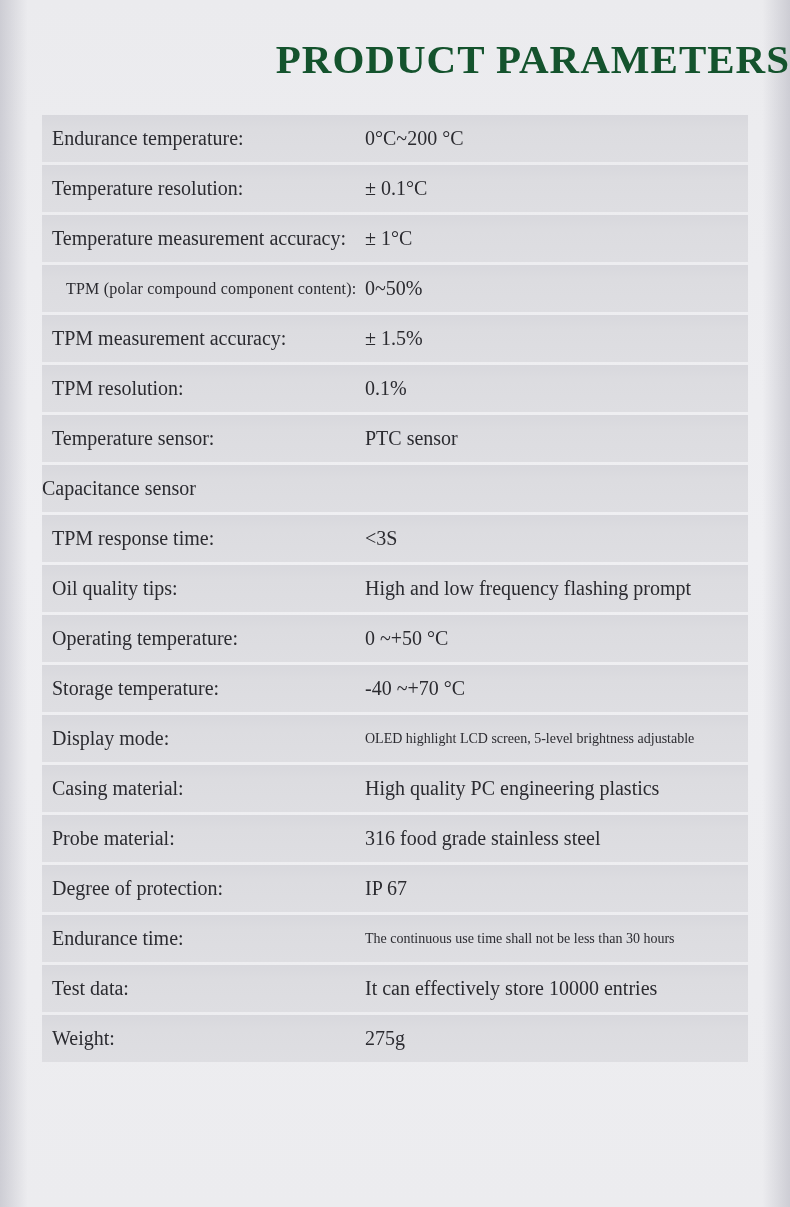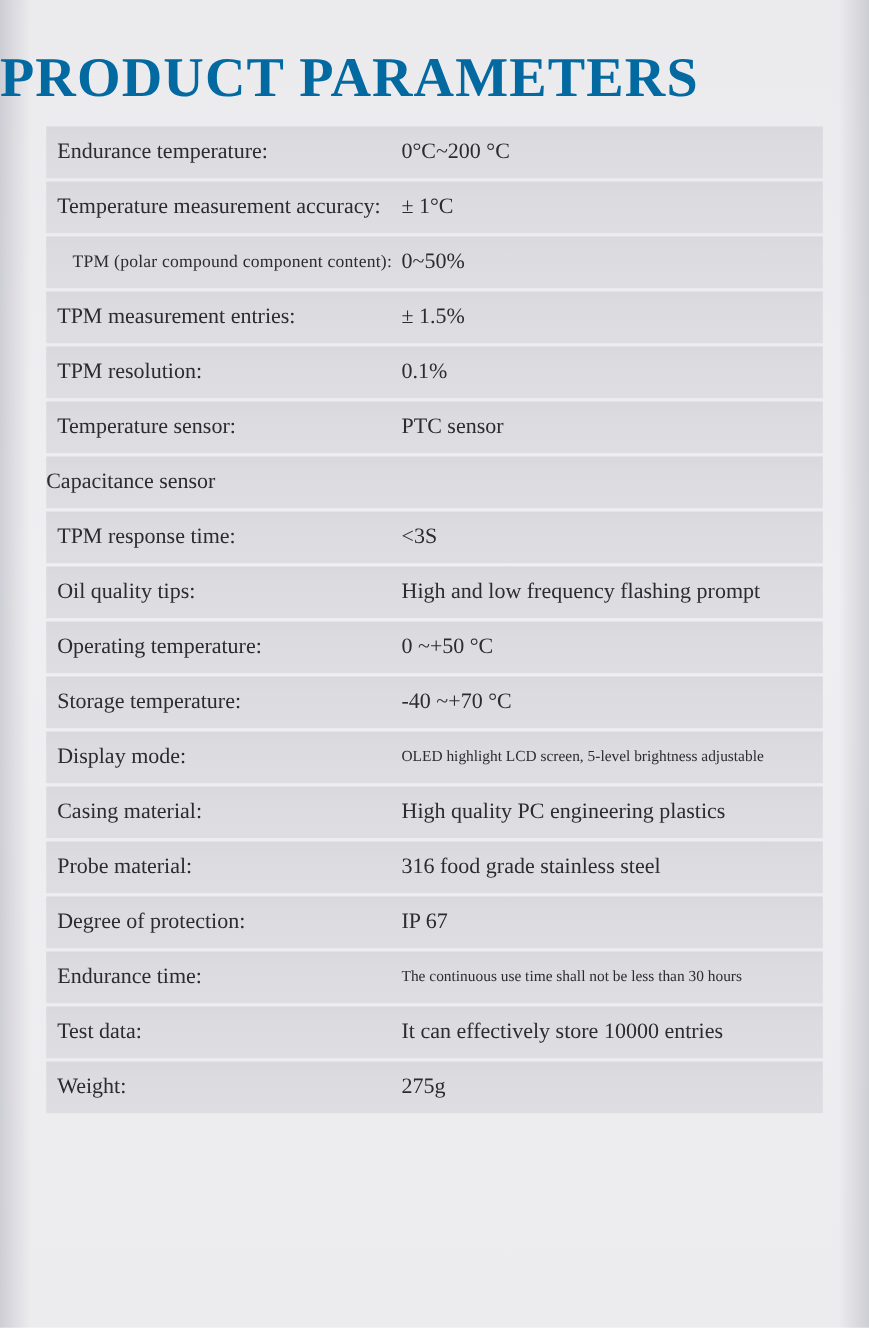--- a/index.html
+++ b/index.html
@@ -11,26 +11,26 @@
     background:
       linear-gradient(90deg, rgba(168,168,180,0.45) 0%, rgba(168,168,180,0) 3.5%, rgba(168,168,180,0) 96.5%, rgba(168,168,180,0.45) 100%),
       linear-gradient(180deg, #ebebee 0%, #efeff2 45%, #ececef 100%);
     overflow: hidden;
   }
   .page-title {
     position: absolute;
     top: 8px;
     left: 0;
     width: 100%;
-    text-align: left;
+    text-align: right;
     font-family: "Liberation Serif", serif;
     font-weight: bold;
-    font-size: 51px;
+    font-size: 41px;
     letter-spacing: 1px;
-    color: #0369a1;
+    color: #14532d;
   }
   .spec-table {
     position: absolute;
     left: 42px;
     top: 115px;
     width: 706px;
   }
   .row {
     display: flex;
     align-items: stretch;
@@ -64,29 +64,33 @@
 <body>
 
 <h1 class="page-title">PRODUCT PARAMETERS</h1>
 
 <div class="spec-table">
   <div class="row">
     <div class="cell label">Endurance temperature:</div>
     <div class="cell value">0°C~200 °C</div>
   </div>
   <div class="row">
+    <div class="cell label">Temperature resolution:</div>
+    <div class="cell value">± 0.1°C</div>
+  </div>
+  <div class="row">
     <div class="cell label">Temperature measurement accuracy:</div>
     <div class="cell value">± 1°C</div>
   </div>
   <div class="row">
     <div class="cell label sm-label">TPM (polar compound component content):</div>
     <div class="cell value">0~50%</div>
   </div>
   <div class="row">
-    <div class="cell label">TPM measurement entries:</div>
+    <div class="cell label">TPM measurement accuracy:</div>
     <div class="cell value">± 1.5%</div>
   </div>
   <div class="row">
     <div class="cell label">TPM resolution:</div>
     <div class="cell value">0.1%</div>
   </div>
   <div class="row">
     <div class="cell label">Temperature sensor:</div>
     <div class="cell value">PTC sensor</div>
   </div>

